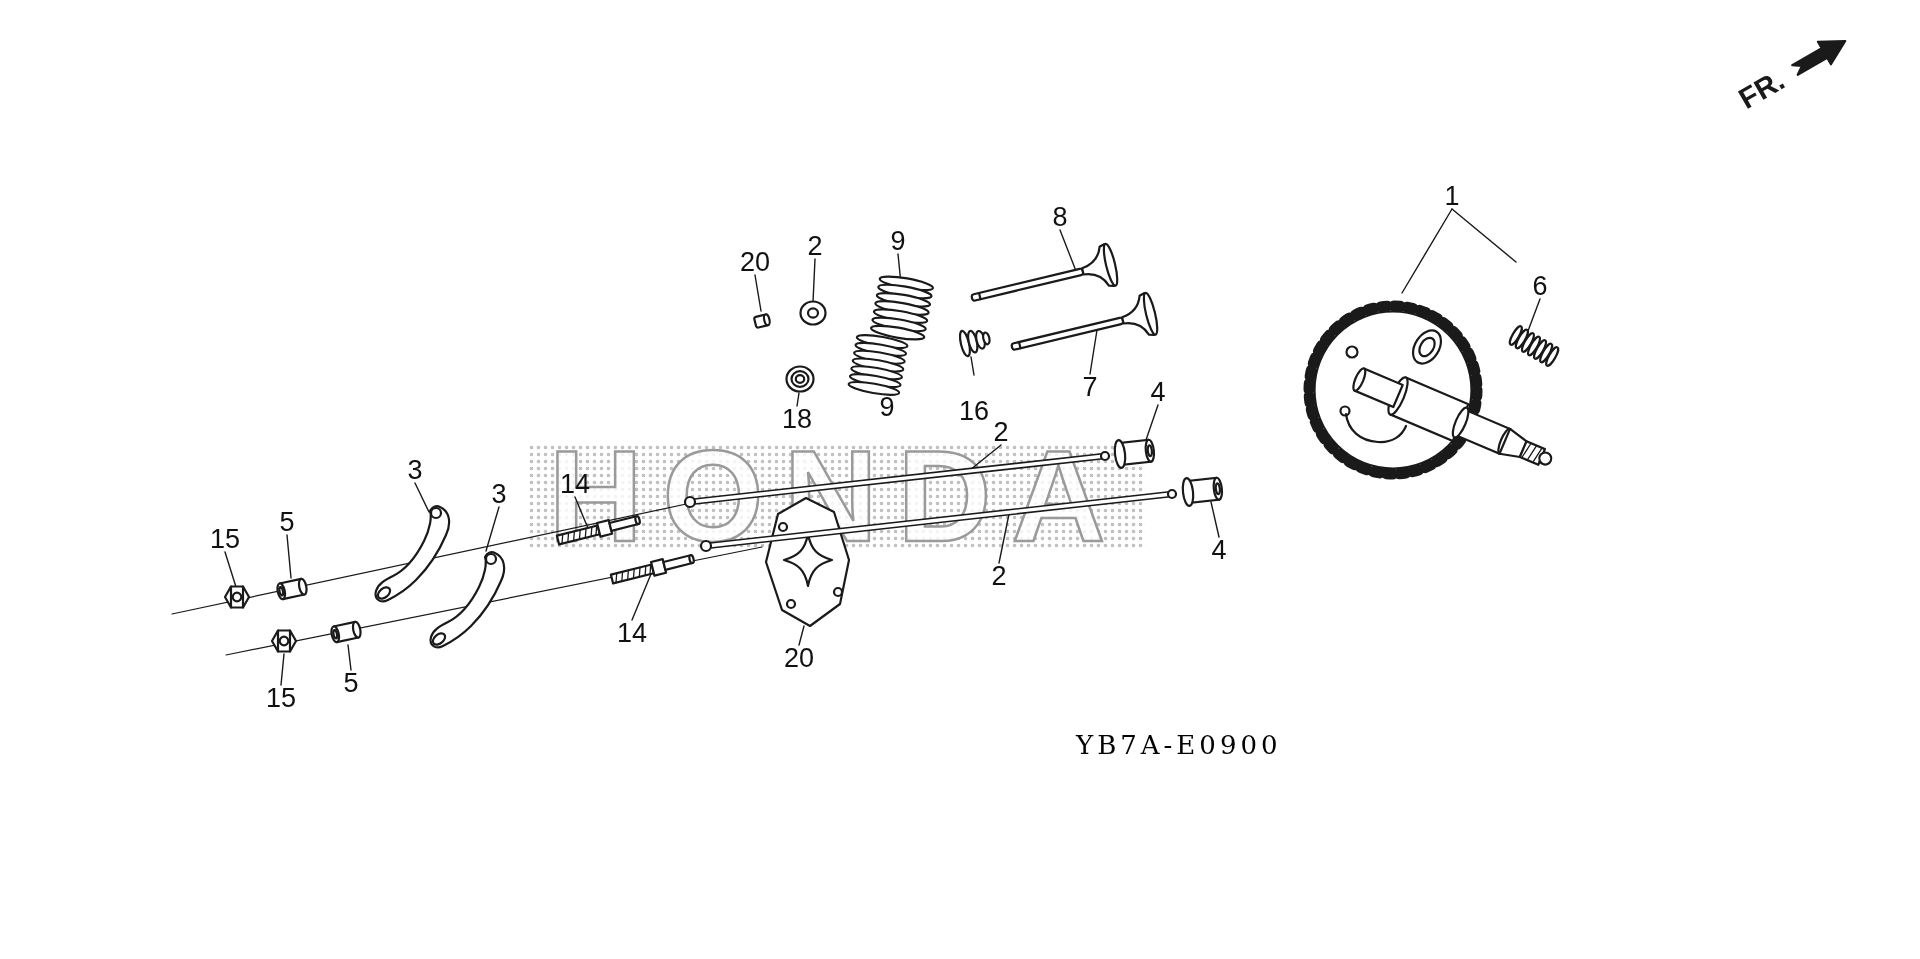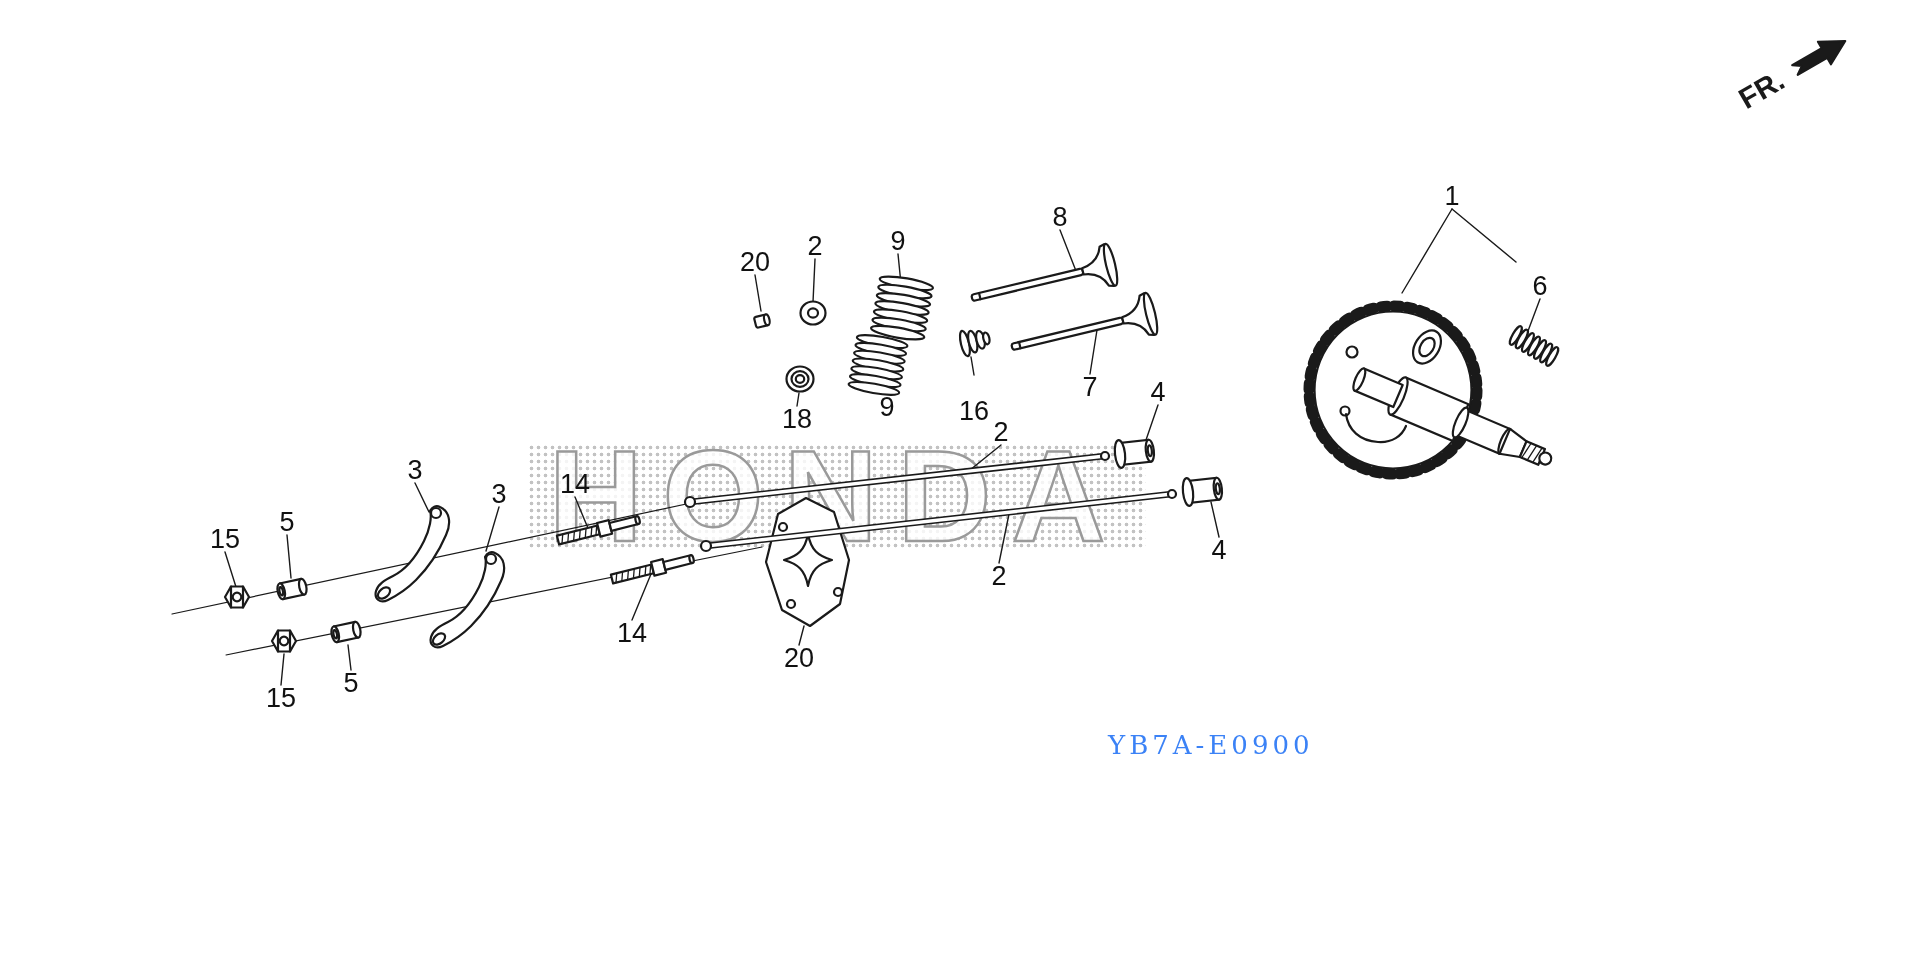--- a/index.html
+++ b/index.html
@@ -13,21 +13,21 @@
                display:flex; align-items:center; justify-content:center; overflow:hidden; }
   .watermark span { font-weight:bold; font-size:130px; letter-spacing:20px; line-height:1;
                     color:rgba(255,255,255,0.82); -webkit-text-stroke:2.5px #9a9a9a; }
 
   .diagram-svg { position:absolute; left:0; top:0; width:1920px; height:959px; z-index:2; }
 
   .label { position:absolute; transform:translate(-50%,-50%); font-size:27px; color:#111;
            z-index:3; white-space:nowrap; }
 
   .code { position:absolute; left:1076px; top:730px; z-index:3;
-          font-family:"DejaVu Serif", serif; font-size:26px; letter-spacing:4px; color:#3b82f6;margin-left:32px; }
+          font-family:"DejaVu Serif", serif; font-size:26px; letter-spacing:4px; color:#000000; }
 </style>
 </head>
 <body>
 
 <div class="canvas">
 
   <div class="watermark">
     <span>HONDA</span>
   </div>
 

